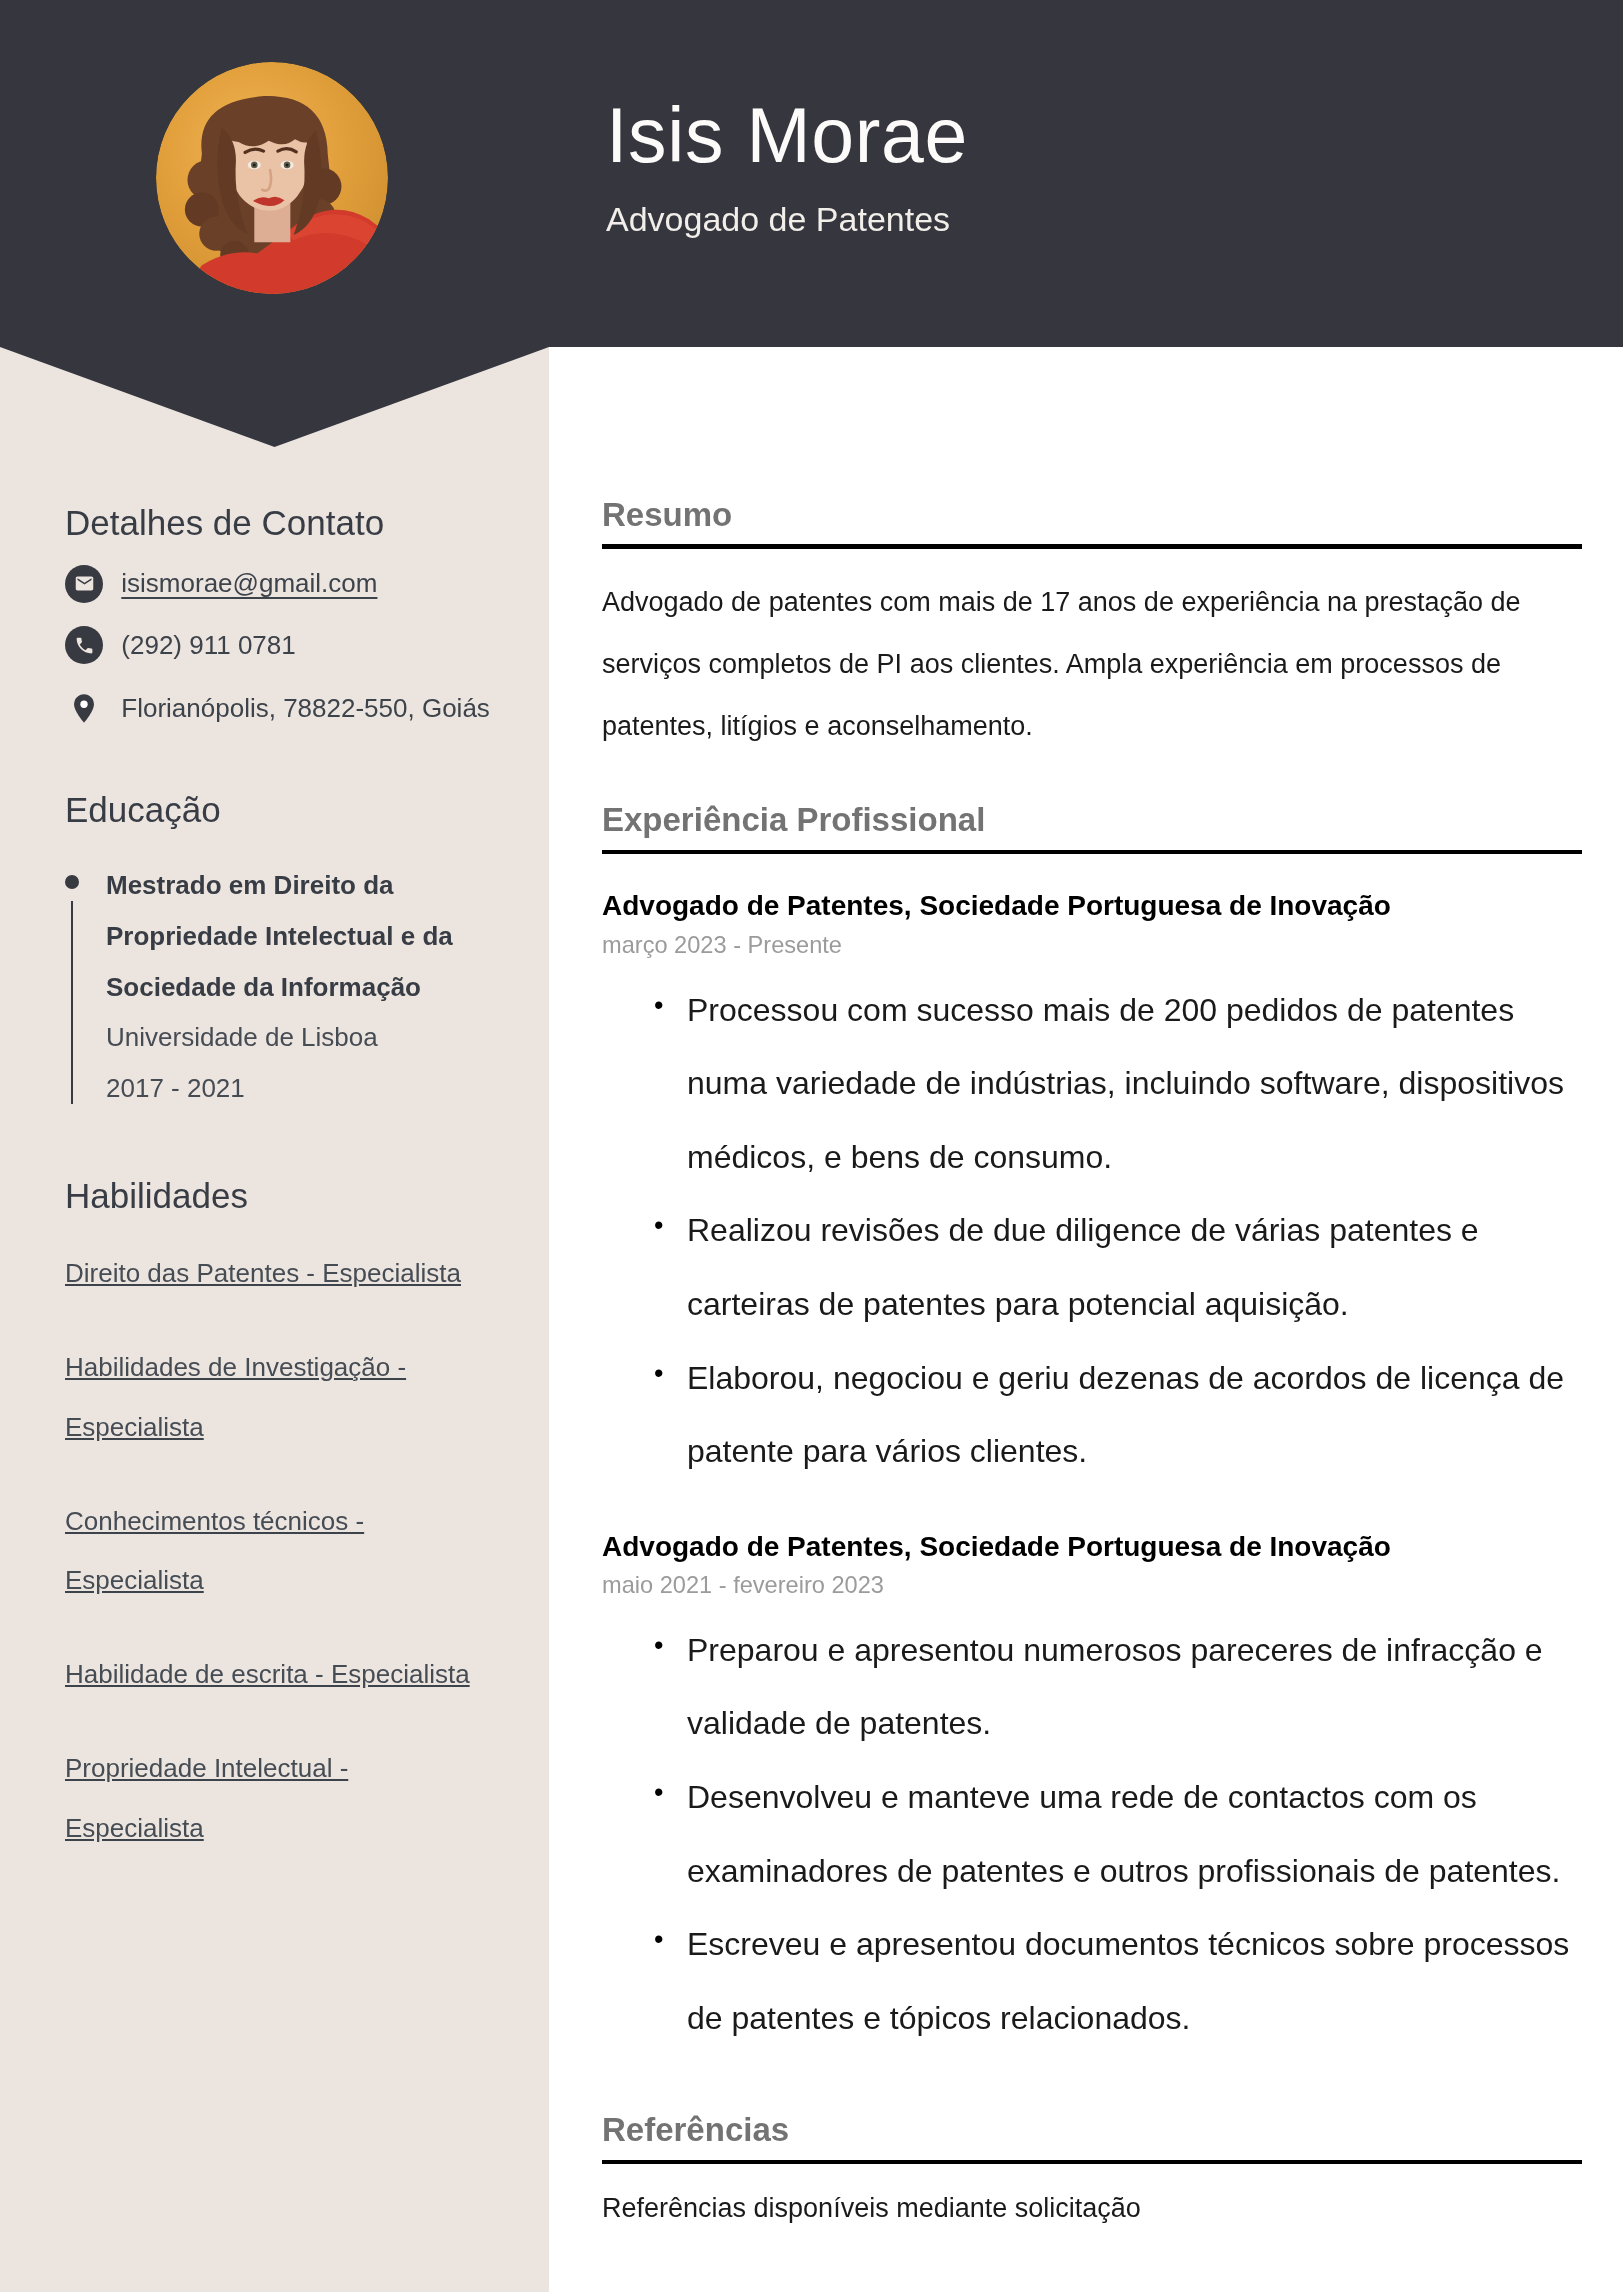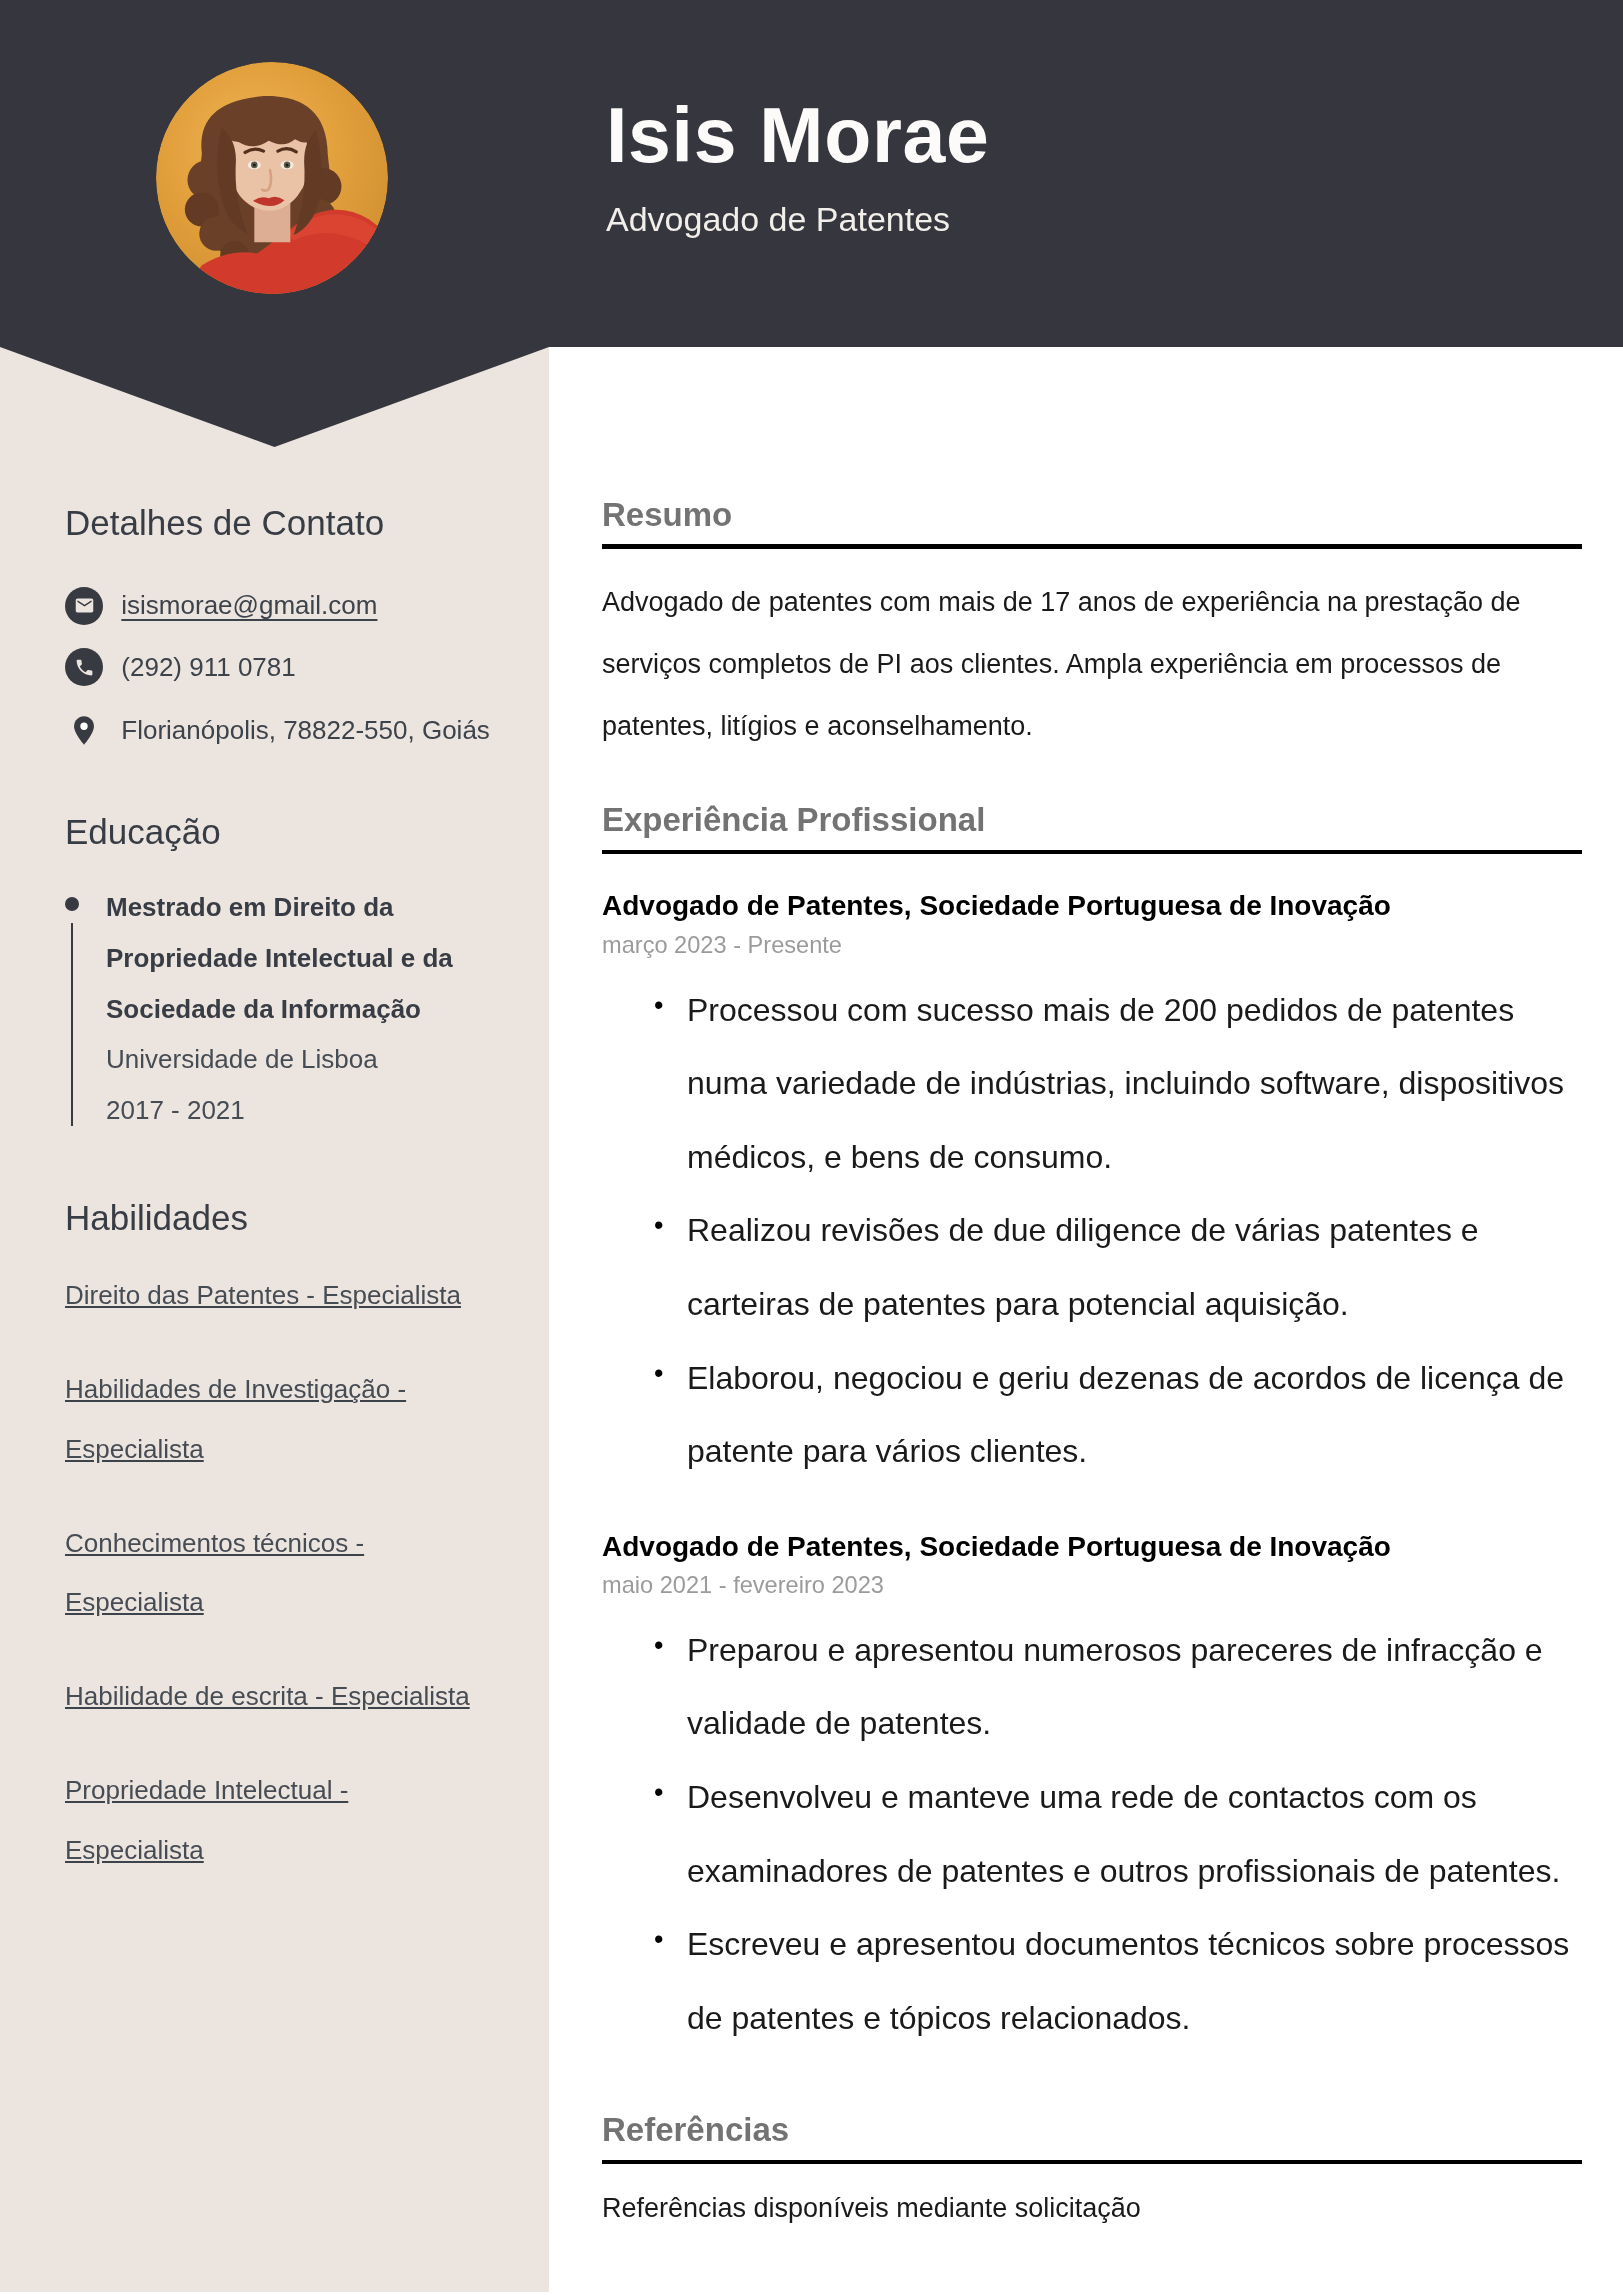--- a/index.html
+++ b/index.html
@@ -38,21 +38,21 @@
     position: absolute;
     left: 156px; top: 62px;
     width: 232px; height: 232px;
     border-radius: 50%;
     overflow: hidden;
   }
   .avatar svg { display: block; width: 100%; height: 100%; }
   .header-text { position: absolute; left: 606px; top: 97px; }
   .person-name {
     font-size: 77px;
-    font-weight: 700;
+    font-weight: 400;
     color: #fcfbf9;
     line-height: 1;
     letter-spacing: 0.7px;
   }
   .person-title {
     margin-top: 27.5px;
     font-size: 34px;
     font-weight: 400;
     color: #f2eee9;
     line-height: 1;
@@ -64,21 +64,21 @@
     left: 65px; top: 504px;
     width: 445px;
     color: #3d434b;
   }
   .side-heading {
     font-size: 35px;
     font-weight: 400;
     color: #383d45;
     line-height: 1.1;
   }
-  .contact-list { margin-top: 44px; text-align: center; }
+  .contact-list { margin-top: 22px; text-align: center; }
   .contact-row {
     display: flex;
     align-items: center;
     margin-bottom: 23.6px;
   }
   .contact-icon {
     flex: 0 0 auto;
     width: 38px; height: 38px;
     border-radius: 50%;
     background: #383a41;

